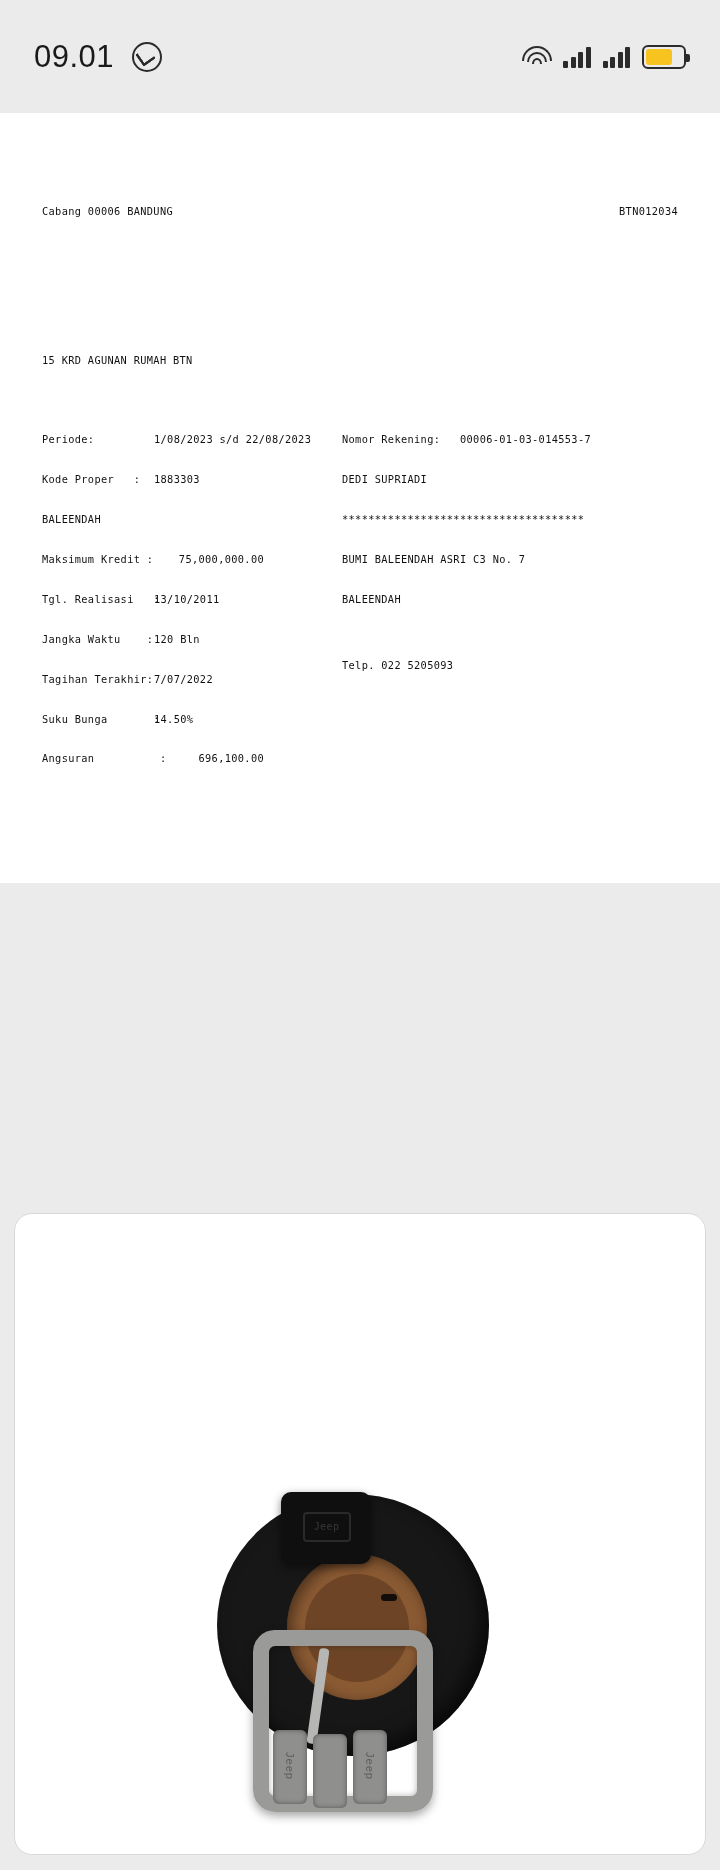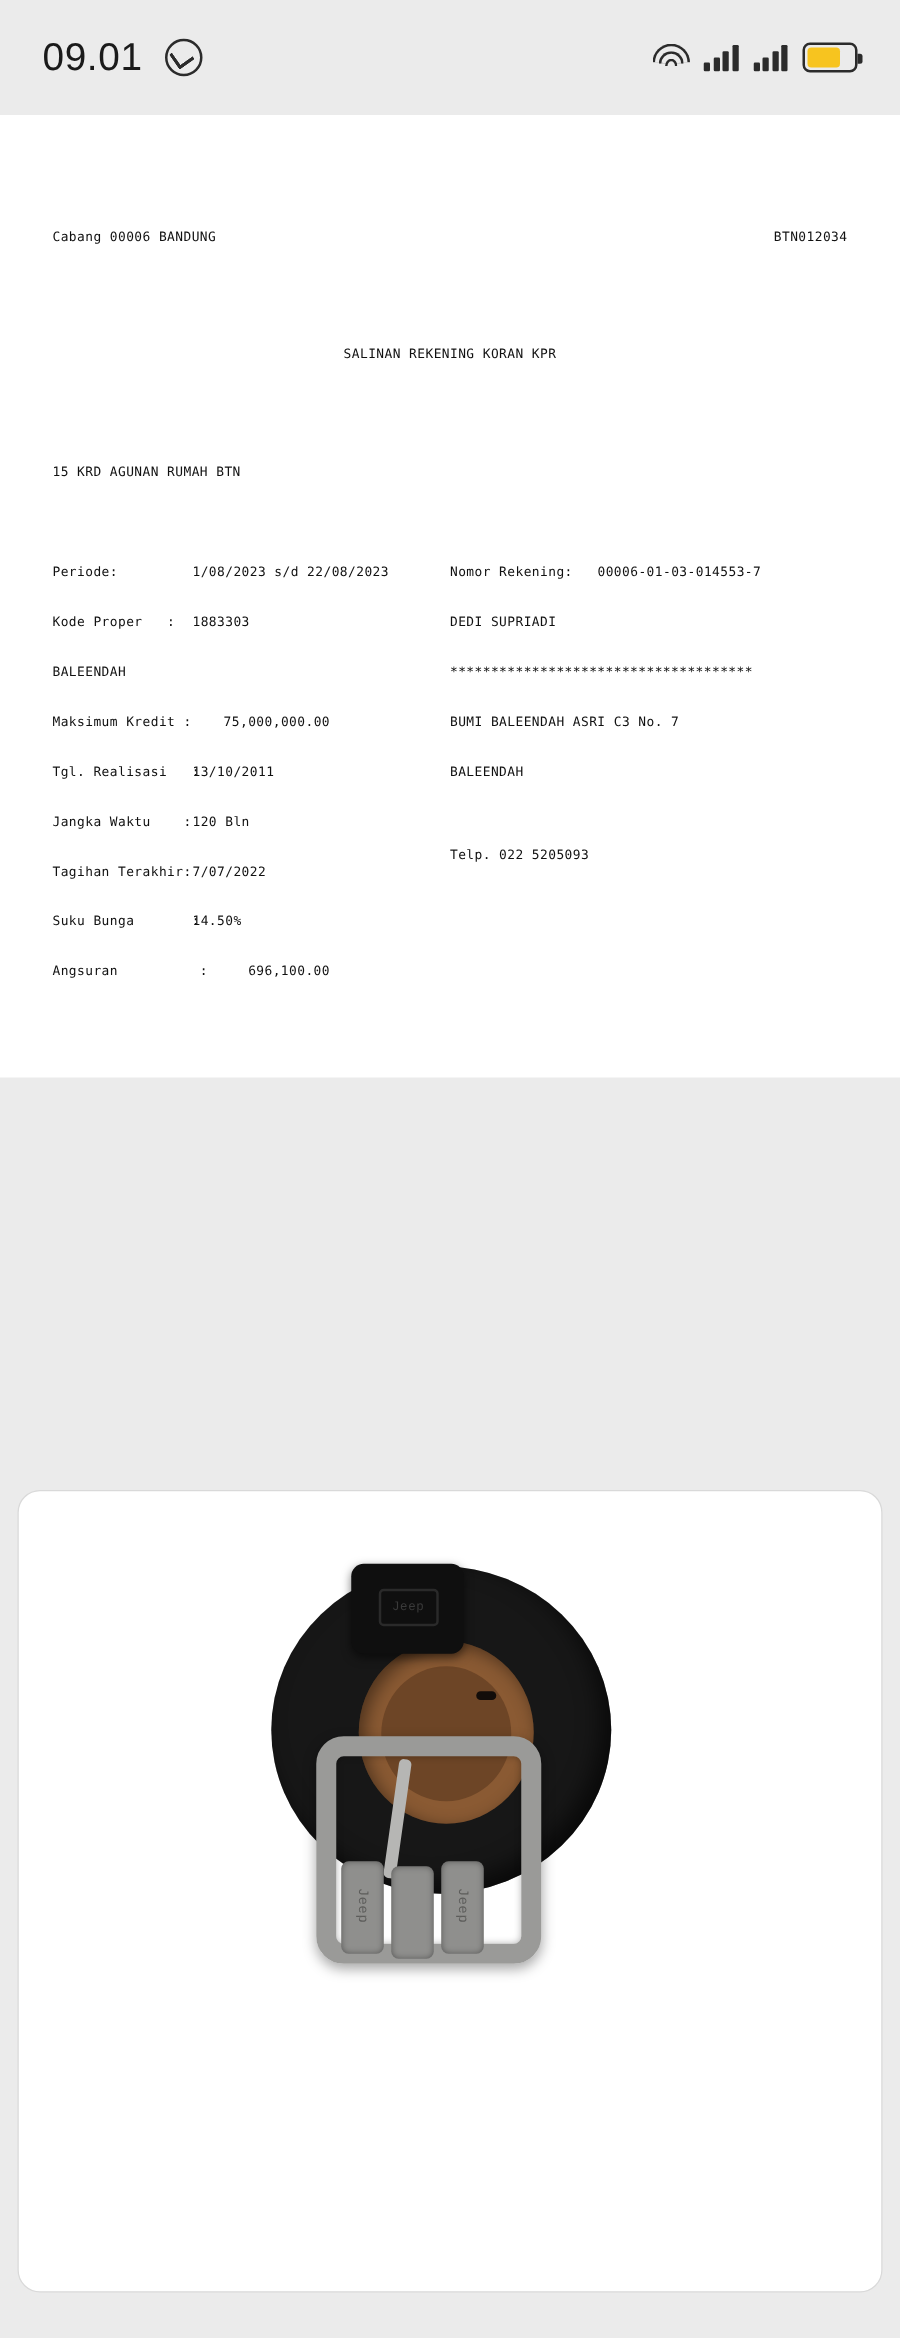--- a/index.html
+++ b/index.html
@@ -9,21 +9,21 @@
   }
   body {
     width: 720px;
     height: 1870px;
     font-family: "Liberation Sans", sans-serif;
     overflow: hidden;
   }
 
   
   .statusbar {
-    height: 92px;
+    height: 113px;
     background: #ebebeb;
     display: flex;
     align-items: center;
     justify-content: space-between;
     padding: 0 34px;
     box-sizing: border-box;
   }
   .status-left {
     display: flex;
     align-items: center;
@@ -138,35 +138,34 @@
 
   .hdr-row {
     display: flex;
     justify-content: space-between;
   }
   .hdr-mid { margin-left: 80px; }
   .hdr-right { text-align: right; }
 
   .two-col {
     display: flex;
-    gap: 18px;
   }
   .col-l { width: 300px; }
   .col-r { width: 300px; }
 
   
   .gap { height: 330px; background: #ebebeb; }
   .product-card {
     margin: 0 14px;
     background: #ffffff;
     border: 1px solid #d9d9d9;
     border-radius: 18px;
     height: 640px;
     display: flex;
-    align-items: flex-start;
+    align-items: flex-end;
     justify-content: center;
     overflow: hidden;
   }
   .belt-wrap {
     width: 330px;
     height: 420px;
     position: relative;
   }
   
   .belt-outer {
@@ -309,21 +308,20 @@
 
 <div class="doc-sheet">
   <div class="doc">
 
     <div class="hdr-row">
       <div>Cabang 00006 BANDUNG</div>
       <div class="hdr-right">BTN012034</div>
     </div>
 
     <div style="height:13px"></div>
-    <div class="center">SALINAN REKENING KORAN KPR</div>
     <div style="height:16px"></div>
 
     <div>15 KRD AGUNAN RUMAH BTN</div>
 
     <div class="two-col">
       <div class="col-l">
         <div><span class="pad" style="width:112px">Periode:</span><span>1/08/2023 s/d 22/08/2023</span></div>
         <div><span class="pad" style="width:112px">Kode Proper   :</span><span>1883303</span></div>
         <div><span>BALEENDAH</span></div>
         <div><span class="pad" style="width:112px">Maksimum Kredit :</span><span class="pad" style="width:110px;text-align:right">75,000,000.00</span></div>

